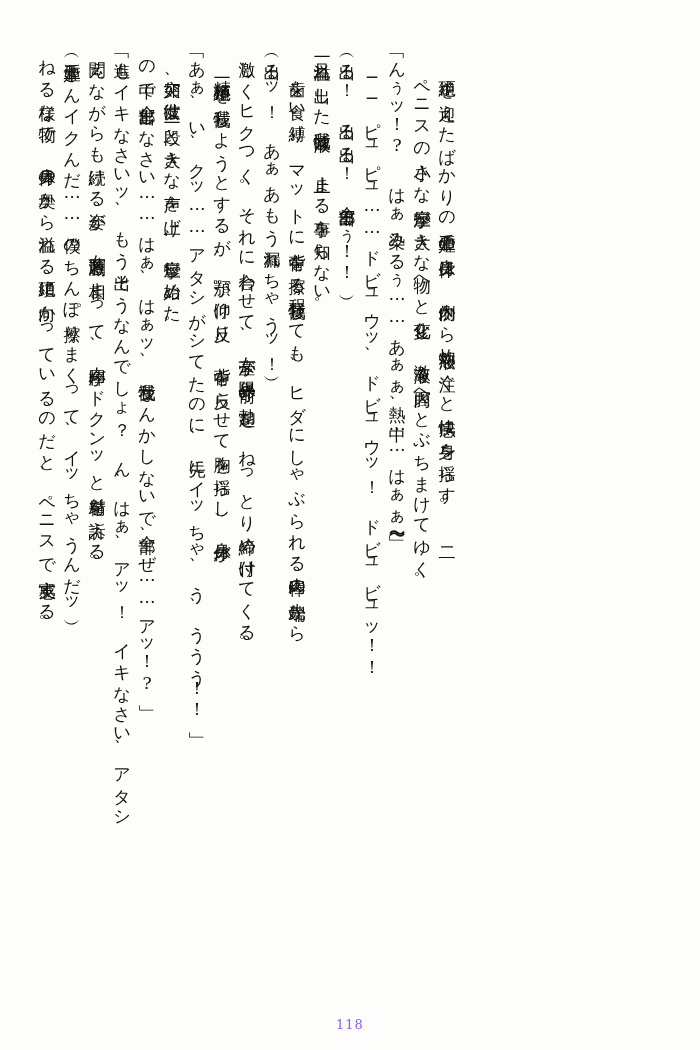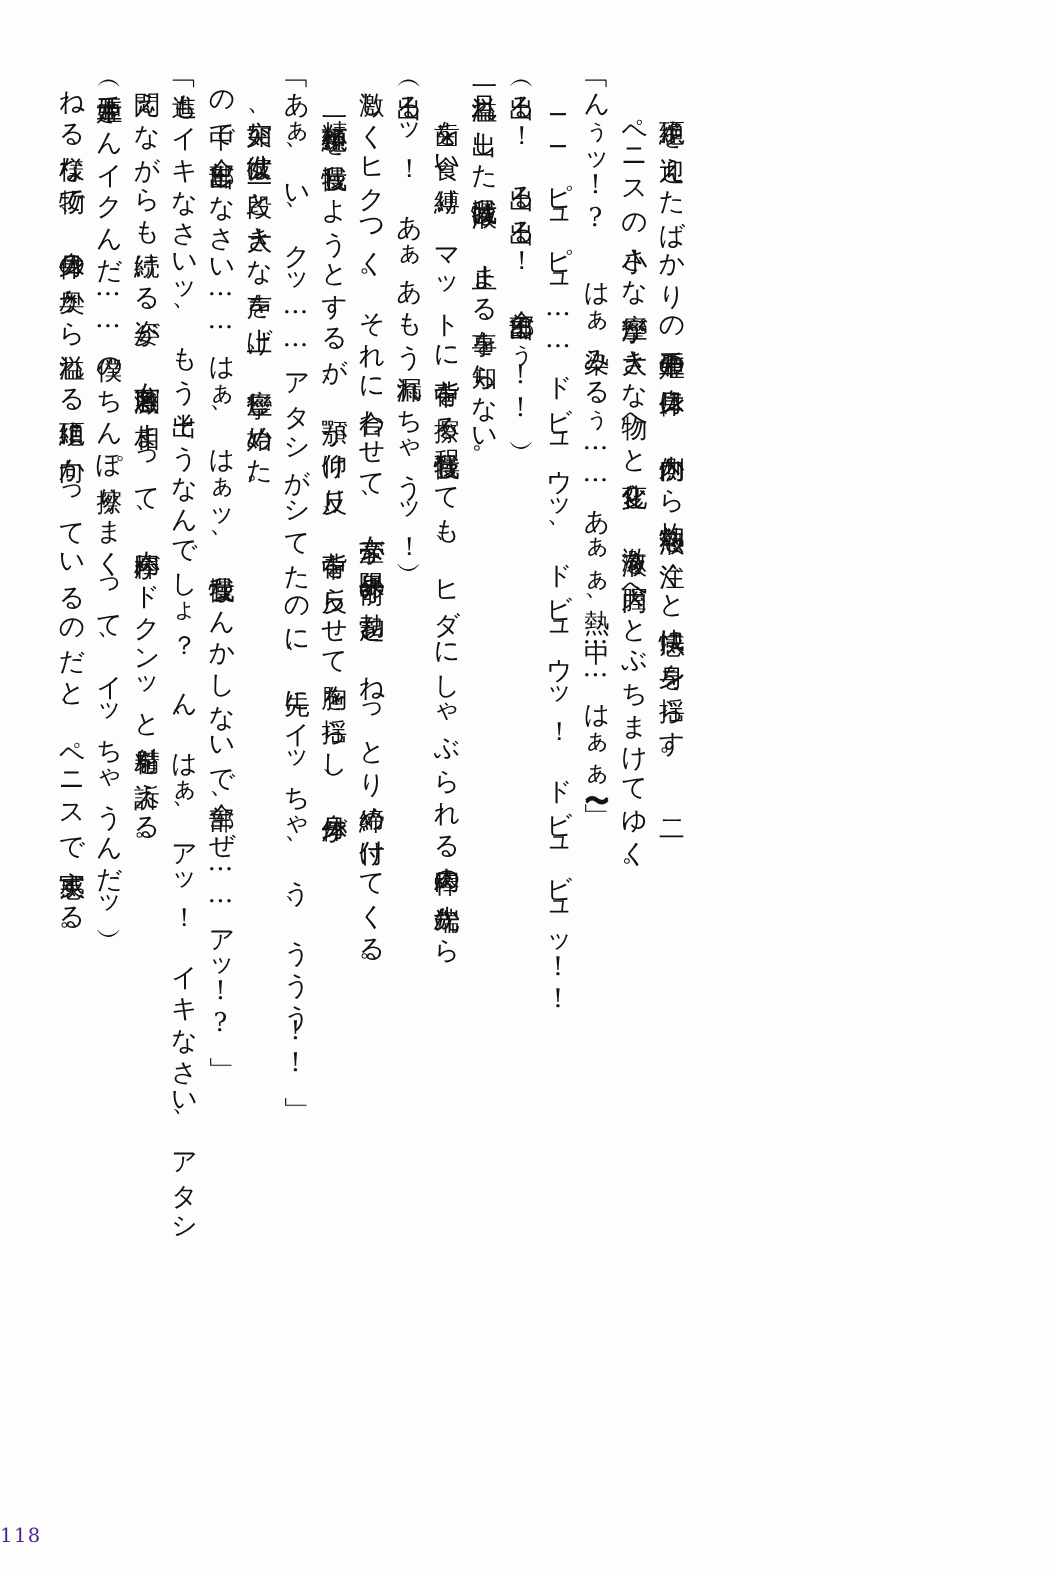--- a/index.html
+++ b/index.html
@@ -39,23 +39,24 @@
     width: 25px;
     flex: 0 0 25px;
     white-space: pre;
     overflow: visible;
   }
   #page-number {
     position: absolute;
     bottom: 18px;
     left: 0;
     width: 700px;
+    text-align: center;
     font-family: "DejaVu Serif", "Liberation Serif", serif;
     font-size: 13px;
-    color: #4c1d95;
+    color: #8b5cf6;
     letter-spacing: 1px;
   }
 </style>
 </head>
 <body>
 
 <div id="page">
 
   <div id="text-block">
       <div class="vline">ねる様な物で、身体の奥から溢れる絶頂に向かっているのだと、ペニスで実感する。</div>

